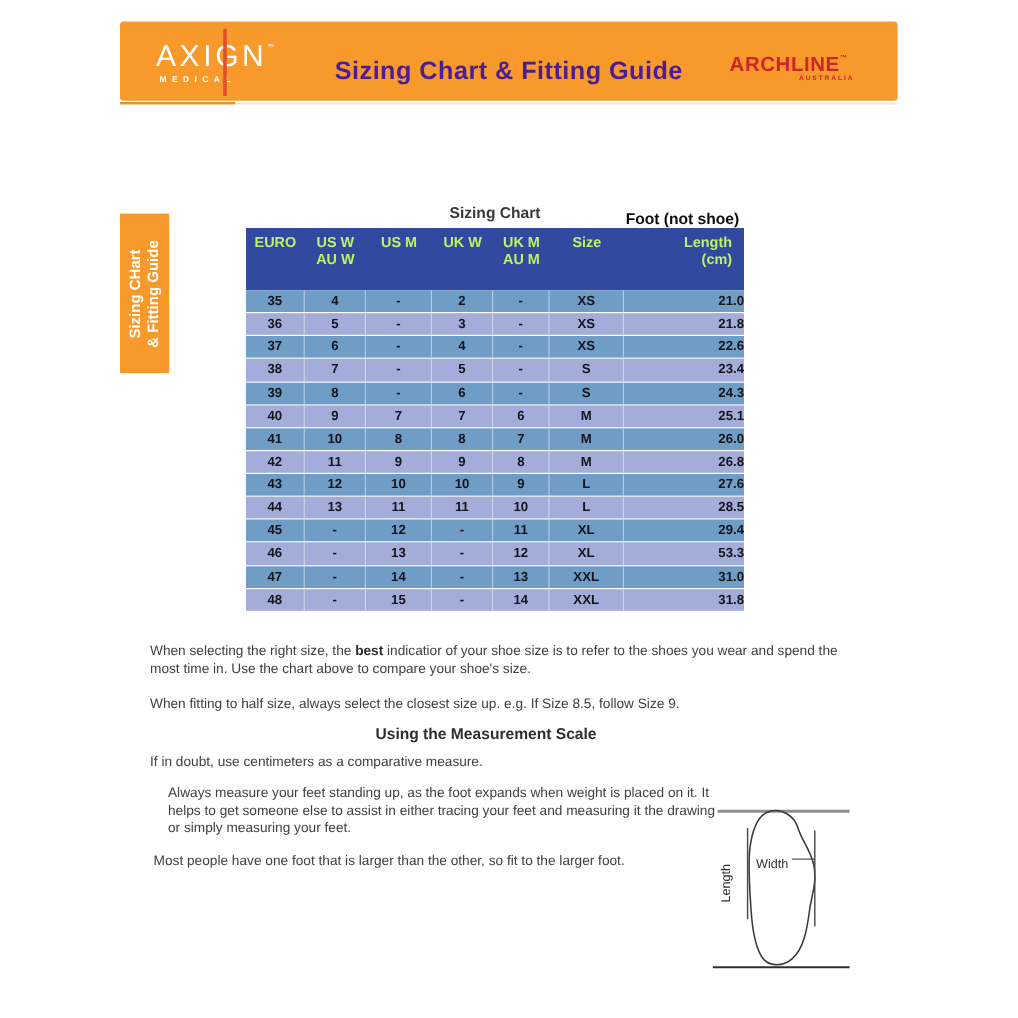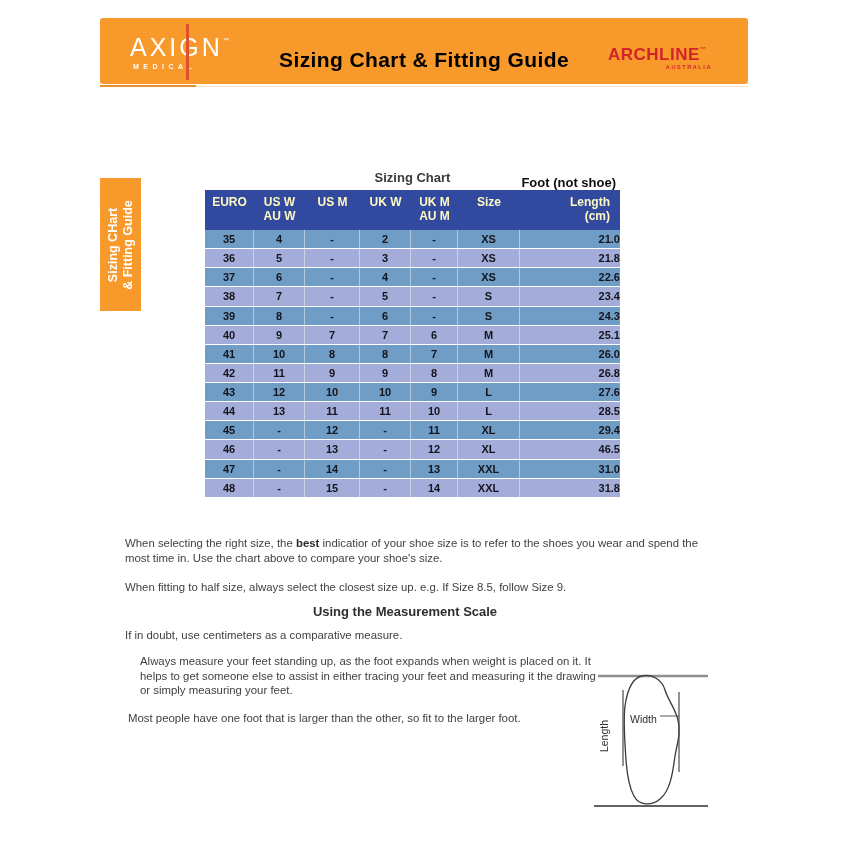--- a/index.html
+++ b/index.html
@@ -12,21 +12,21 @@
   #banner-underline-soft{position:absolute;left:100px;top:86px;width:648px;height:1px;background:#F5DDC0;}
   #banner-underline-dark{position:absolute;left:100px;top:85px;width:96px;height:2px;background:#E8912C;}
 
   #axign{position:absolute;left:30px;top:9px;width:130px;height:50px;color:#ffffff;}
   #axign .word{font-size:25px;letter-spacing:3px;font-weight:400;line-height:26px;}
   #axign .tm{font-size:6px;vertical-align:14px;letter-spacing:0;}
   #axign .sub{font-size:7px;letter-spacing:4.5px;margin-top:3px;padding-left:3px;font-weight:bold;}
   #axign .divider{position:absolute;left:56px;top:-3px;width:2.5px;height:56px;background:#E0512A;}
 
   #banner-title{position:absolute;left:0;top:30px;width:648px;text-align:center;
-                color:#000000;font-weight:bold;font-size:21px;letter-spacing:0.4px;}
+                color:#4c1d95;font-weight:bold;font-size:21px;letter-spacing:0.4px;}
 
   #archline{position:absolute;left:508px;top:22px;width:118px;color:#D2232A;}
   #archline .word{font-size:17px;font-weight:bold;letter-spacing:0.5px;line-height:18px;}
   #archline .tm{font-size:6px;vertical-align:9px;}
   #archline .sub{font-size:5.5px;letter-spacing:1.6px;font-weight:bold;text-align:right;
                  margin-top:0;padding-right:14px;}
 
   
   #side-tab{position:absolute;left:100px;top:178px;width:41px;height:133px;background:#F7992B;}
   #side-tab .rot{position:absolute;left:50%;top:50%;width:133px;
@@ -34,21 +34,21 @@
                  text-align:center;color:#ffffff;font-weight:bold;font-size:12.5px;line-height:15px;}
 
   
   #chart-heading{position:absolute;left:205px;top:170px;width:415px;text-align:center;
                  font-size:13px;font-weight:bold;color:#3a3a3a;}
   #foot-note{position:absolute;left:420px;top:175px;width:196px;text-align:right;
              font-size:13px;font-weight:bold;color:#0e0e0e;}
 
   #sizing-table{position:absolute;left:205px;top:190px;width:415px;}
   .thead{display:grid;grid-template-columns:49px 51px 55px 51px 47px 62px 100px;
-         height:40px;background:#31499E;color:#fef9c3;}
+         height:52px;background:#31499E;color:#bef264;}
   .hcell{display:flex;flex-direction:column;align-items:center;padding-top:6px;
          font-size:12px;font-weight:bold;line-height:13.5px;}
   .hcell.right{align-items:flex-end;padding-right:10px;}
 
   .trow{display:grid;grid-template-columns:49px 51px 55px 51px 47px 62px 100px;
         height:19.14px;box-sizing:border-box;border-bottom:1px solid #ffffff;}
   .trow.dark{background:#6F9DC6;}
   .trow.light{background:#A4ADDA;}
   .tcell{display:flex;align-items:center;justify-content:center;
          font-size:11px;font-weight:bold;color:#14141c;
@@ -233,21 +233,21 @@
           <div class="tcell">XL</div>
           <div class="tcell">29.4</div>
         </div>
         <div class="trow light">
           <div class="tcell">46</div>
           <div class="tcell">-</div>
           <div class="tcell">13</div>
           <div class="tcell">-</div>
           <div class="tcell">12</div>
           <div class="tcell">XL</div>
-          <div class="tcell">46.5</div>
+          <div class="tcell">53.3</div>
         </div>
         <div class="trow dark">
           <div class="tcell">47</div>
           <div class="tcell">-</div>
           <div class="tcell">14</div>
           <div class="tcell">-</div>
           <div class="tcell">13</div>
           <div class="tcell">XXL</div>
           <div class="tcell">31.0</div>
         </div>

